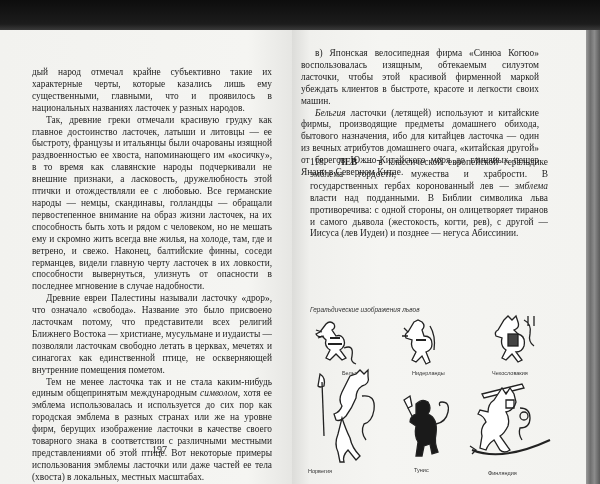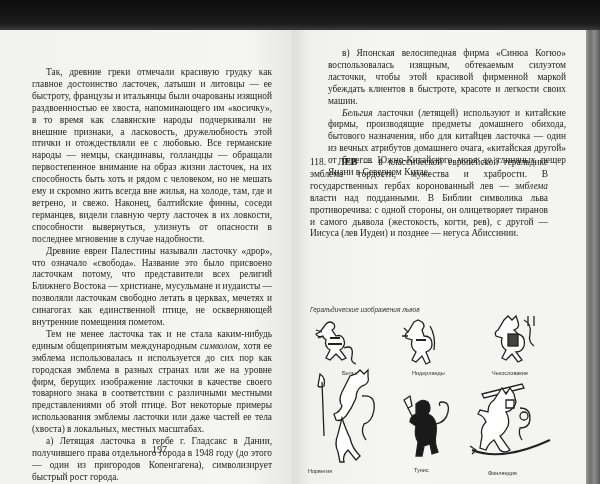--- a/index.html
+++ b/index.html
@@ -17,21 +17,21 @@
     color:#1e1e1e;
   }
   .page.left { left:0; width:292px; background:linear-gradient(90deg,#f2f2ef 0%,#f5f5f2 85%,#e6e6e3 100%); }
   .page.right { left:292px; width:296px; background:linear-gradient(90deg,#dcdcd9 0%,#f0f0ed 6%,#f5f5f2 30%,#f3f3f0 100%); }
   .page-edges {
     position:absolute; right:0; top:30px; width:14px; height:454px;
     background:linear-gradient(90deg,#9a9a9a,#6e6e6e 30%,#8c8c8c 60%,#5a5a5a);
   }
   .text-block { position:absolute; font-size:9.4px; line-height:11.9px; text-align:justify; }
   .left .text-block { left:32px; top:37px; width:240px; }
-  .right .text-block.top { left:36px; top:18px; width:238px; }
+  .right .text-block.top { left:9px; top:18px; width:238px; }
   .right .text-block.lion { left:18px; top:127px; width:238px; }
   .text-block p { margin:0; text-indent:14px; }
   .text-block p.noindent { text-indent:0; }
   .text-block i { font-style:italic; }
   .text-block b { font-weight:bold; }
   .page-number {
     position:absolute; left:152px; top:414px; font-size:10px; color:#222;
   }
   .entry-num { font-weight:normal; }
   .figure-caption {
@@ -44,20 +44,21 @@
   }
   svg { display:block; }
 </style>
 </head>
 <body>
 
 <div class="top-shadow"></div>
 
 <div class="page left">
   <div class="text-block">
+    <p class="noindent">дый народ отмечал крайне субъективно такие их характерные черты, которые казались лишь ему существенными, главными, что и проявилось в национальных названиях ласточек у разных народов.</p>
     <p>Так, древние греки отмечали красивую грудку как главное достоинство ласточек, латыши и литовцы — ее быстроту, французы и итальянцы были очарованы изящной раздвоенностью ее хвоста, напоминающего им «косичку», в то время как славянские народы подчеркивали не внешние признаки, а ласковость, дружелюбность этой птички и отождествляли ее с любовью. Все германские народы — немцы, скандинавы, голландцы — обращали первостепенное внимание на образ жизни ласточек, на их способность быть хоть и рядом с человеком, но не мешать ему и скромно жить всегда вне жилья, на холоде, там, где и ветрено, и свежо. Наконец, балтийские финны, соседи германцев, видели главную черту ласточек в их ловкости, способности вывернуться, улизнуть от опасности в последнее мгновение в случае надобности.</p>
     <p>Древние евреи Палестины называли ласточку «дрор», что означало «свобода». Название это было присвоено ласточкам потому, что представители всех религий Ближнего Востока — христиане, мусульмане и иудаисты — позволяли ласточкам свободно летать в церквах, мечетях и синагогах как единственной птице, не оскверняющей внутренние помещения пометом.</p>
     <p><span>Тем не менее ласточка так и не стала каким-нибудь единым общепринятым международным </span><i>символом</i><span>, хотя ее эмблема использовалась и используется до сих пор как городская эмблема в разных странах или же на уровне фирм, берущих изображение ласточки в качестве своего товарного знака в соответствии с различными местными представлениями об этой птице. Вот некоторые примеры использования эмблемы ласточки или даже частей ее тела (хвоста) в локальных, местных масштабах.</span></p>
     <p>а) Летящая ласточка в гербе г. Гладсакс в Дании, получившего права отдельного города в 1948 году (до этого — один из пригородов Копенгагена), символизирует быстрый рост города.</p>
 
   </div>
   <div class="page-number">197</div>
 </div>
 
 <div class="page right">

